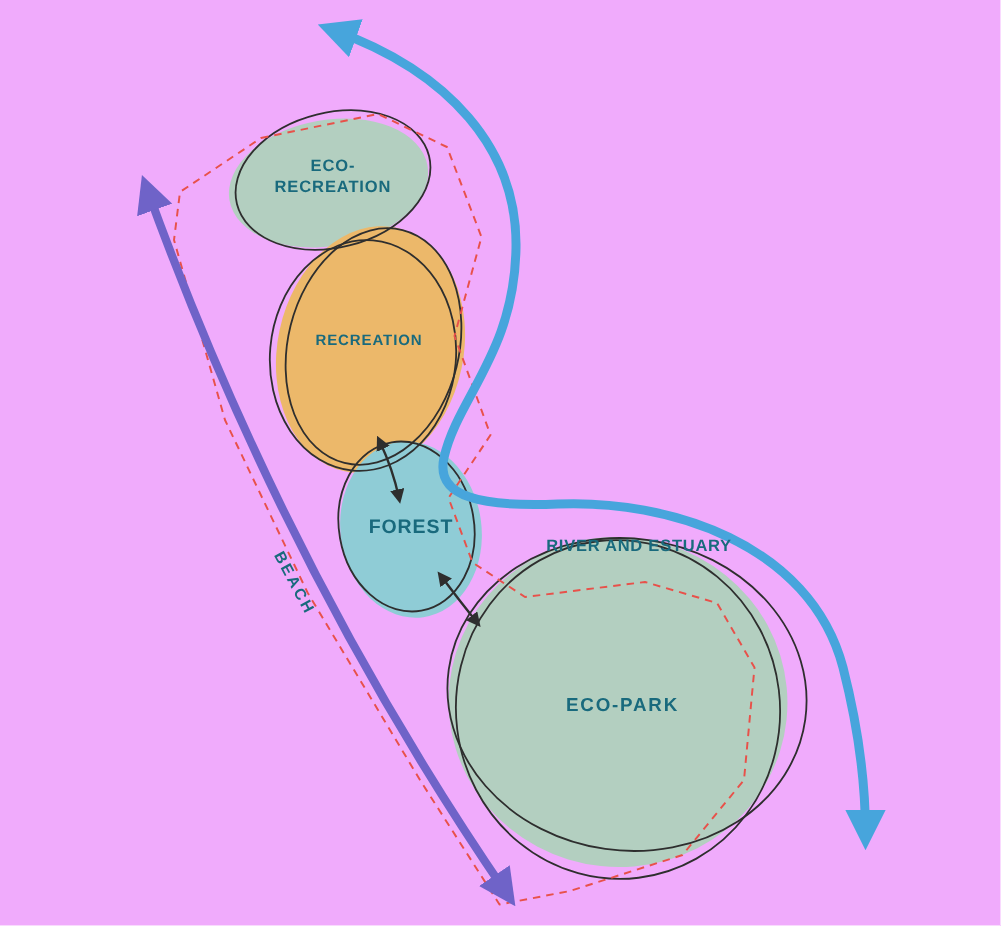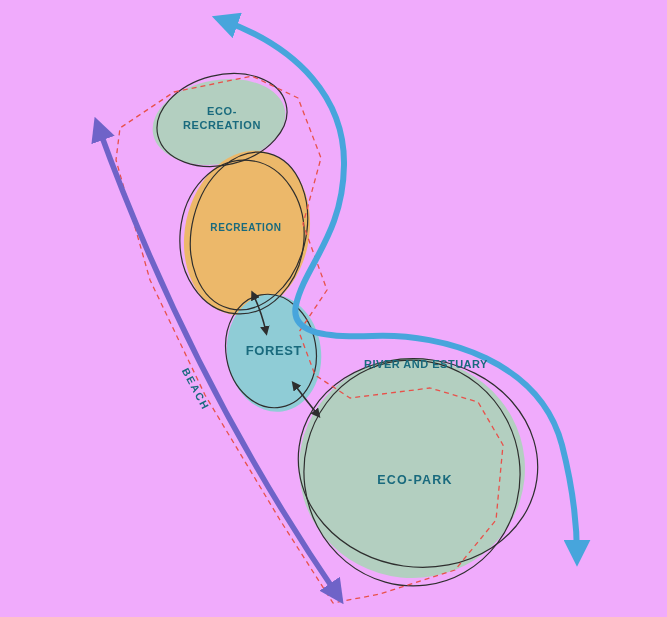--- a/index.html
+++ b/index.html
@@ -17,21 +17,21 @@
     color:#196a7d;
     text-align:center;
     letter-spacing:0.6px;
     line-height:14px;
     font-size:11px;
     user-select:none;
   }
   .lbl-eco-adventure{left:152px;top:104px;width:140px;}
   .lbl-recreation{left:164px;top:220px;width:164px;font-size:10px;line-height:15px;}
   .lbl-forest{left:204px;top:344px;width:140px;font-size:13px;}
-  .lbl-ecopark{left:333px;top:473px;width:164px;font-size:12.5px;letter-spacing:1.2px;}
+  .lbl-ecopark{left:333px;top:463px;width:164px;font-size:12.5px;letter-spacing:1.2px;}
   .lbl-river{left:336px;top:315px;width:180px;font-size:11px;letter-spacing:0.5px;margin-top:42px;}
   .lbl-beach{left:156px;top:382px;width:80px;font-size:10.5px;letter-spacing:1.8px;
              transform:rotate(62deg);transform-origin:center center;}
 </style>
 </head>
 <body>
 
 <div id="stage">
 
   <svg width="667" height="617" viewBox="0 0 667 617">

